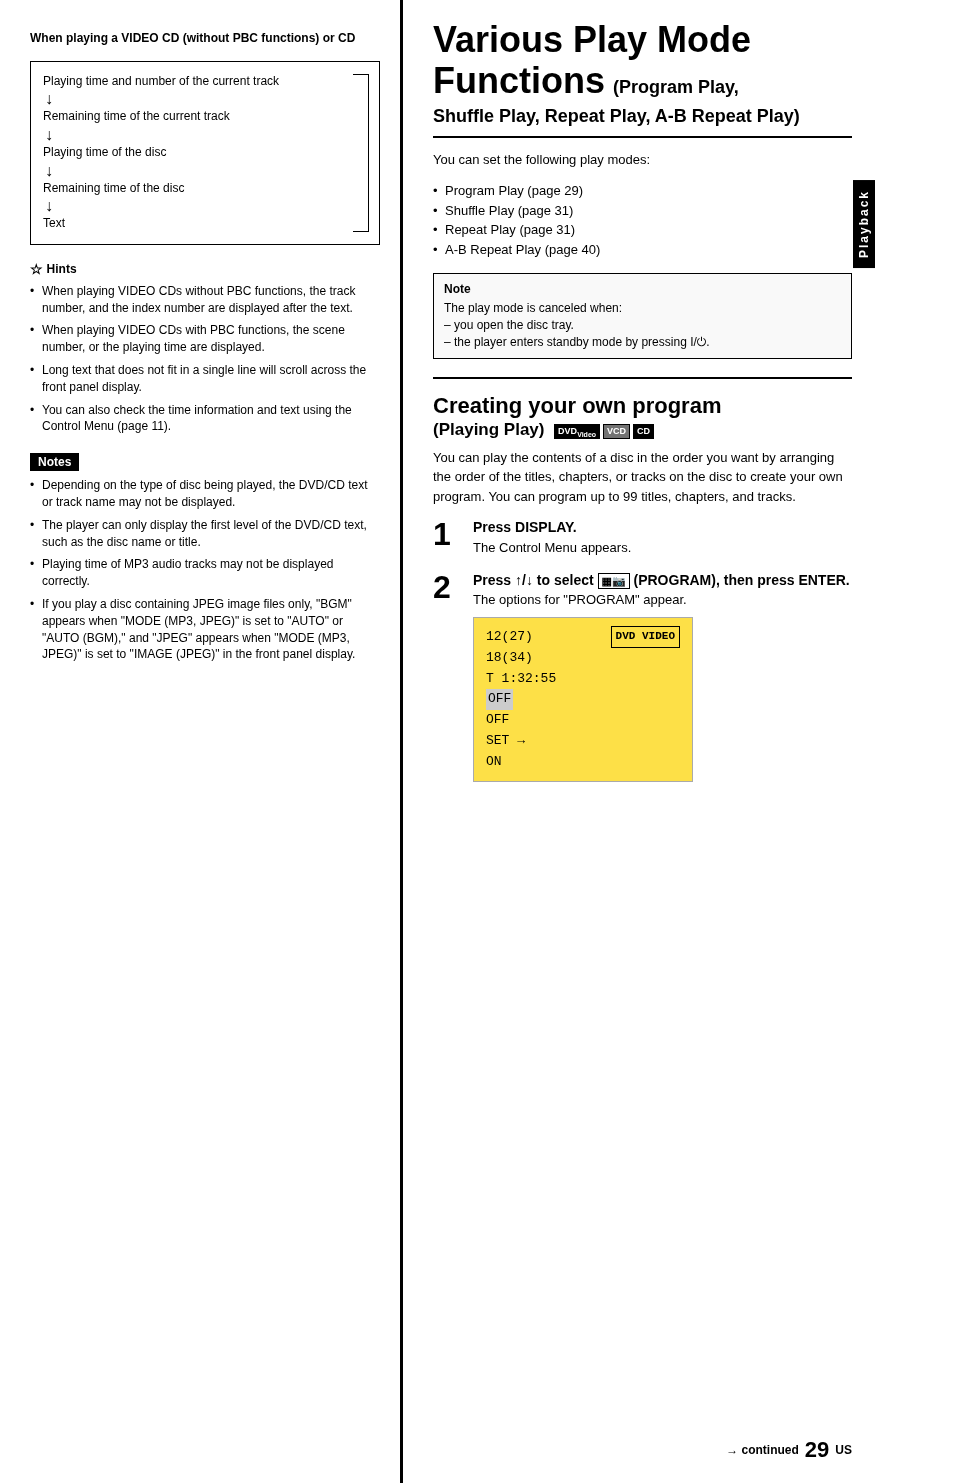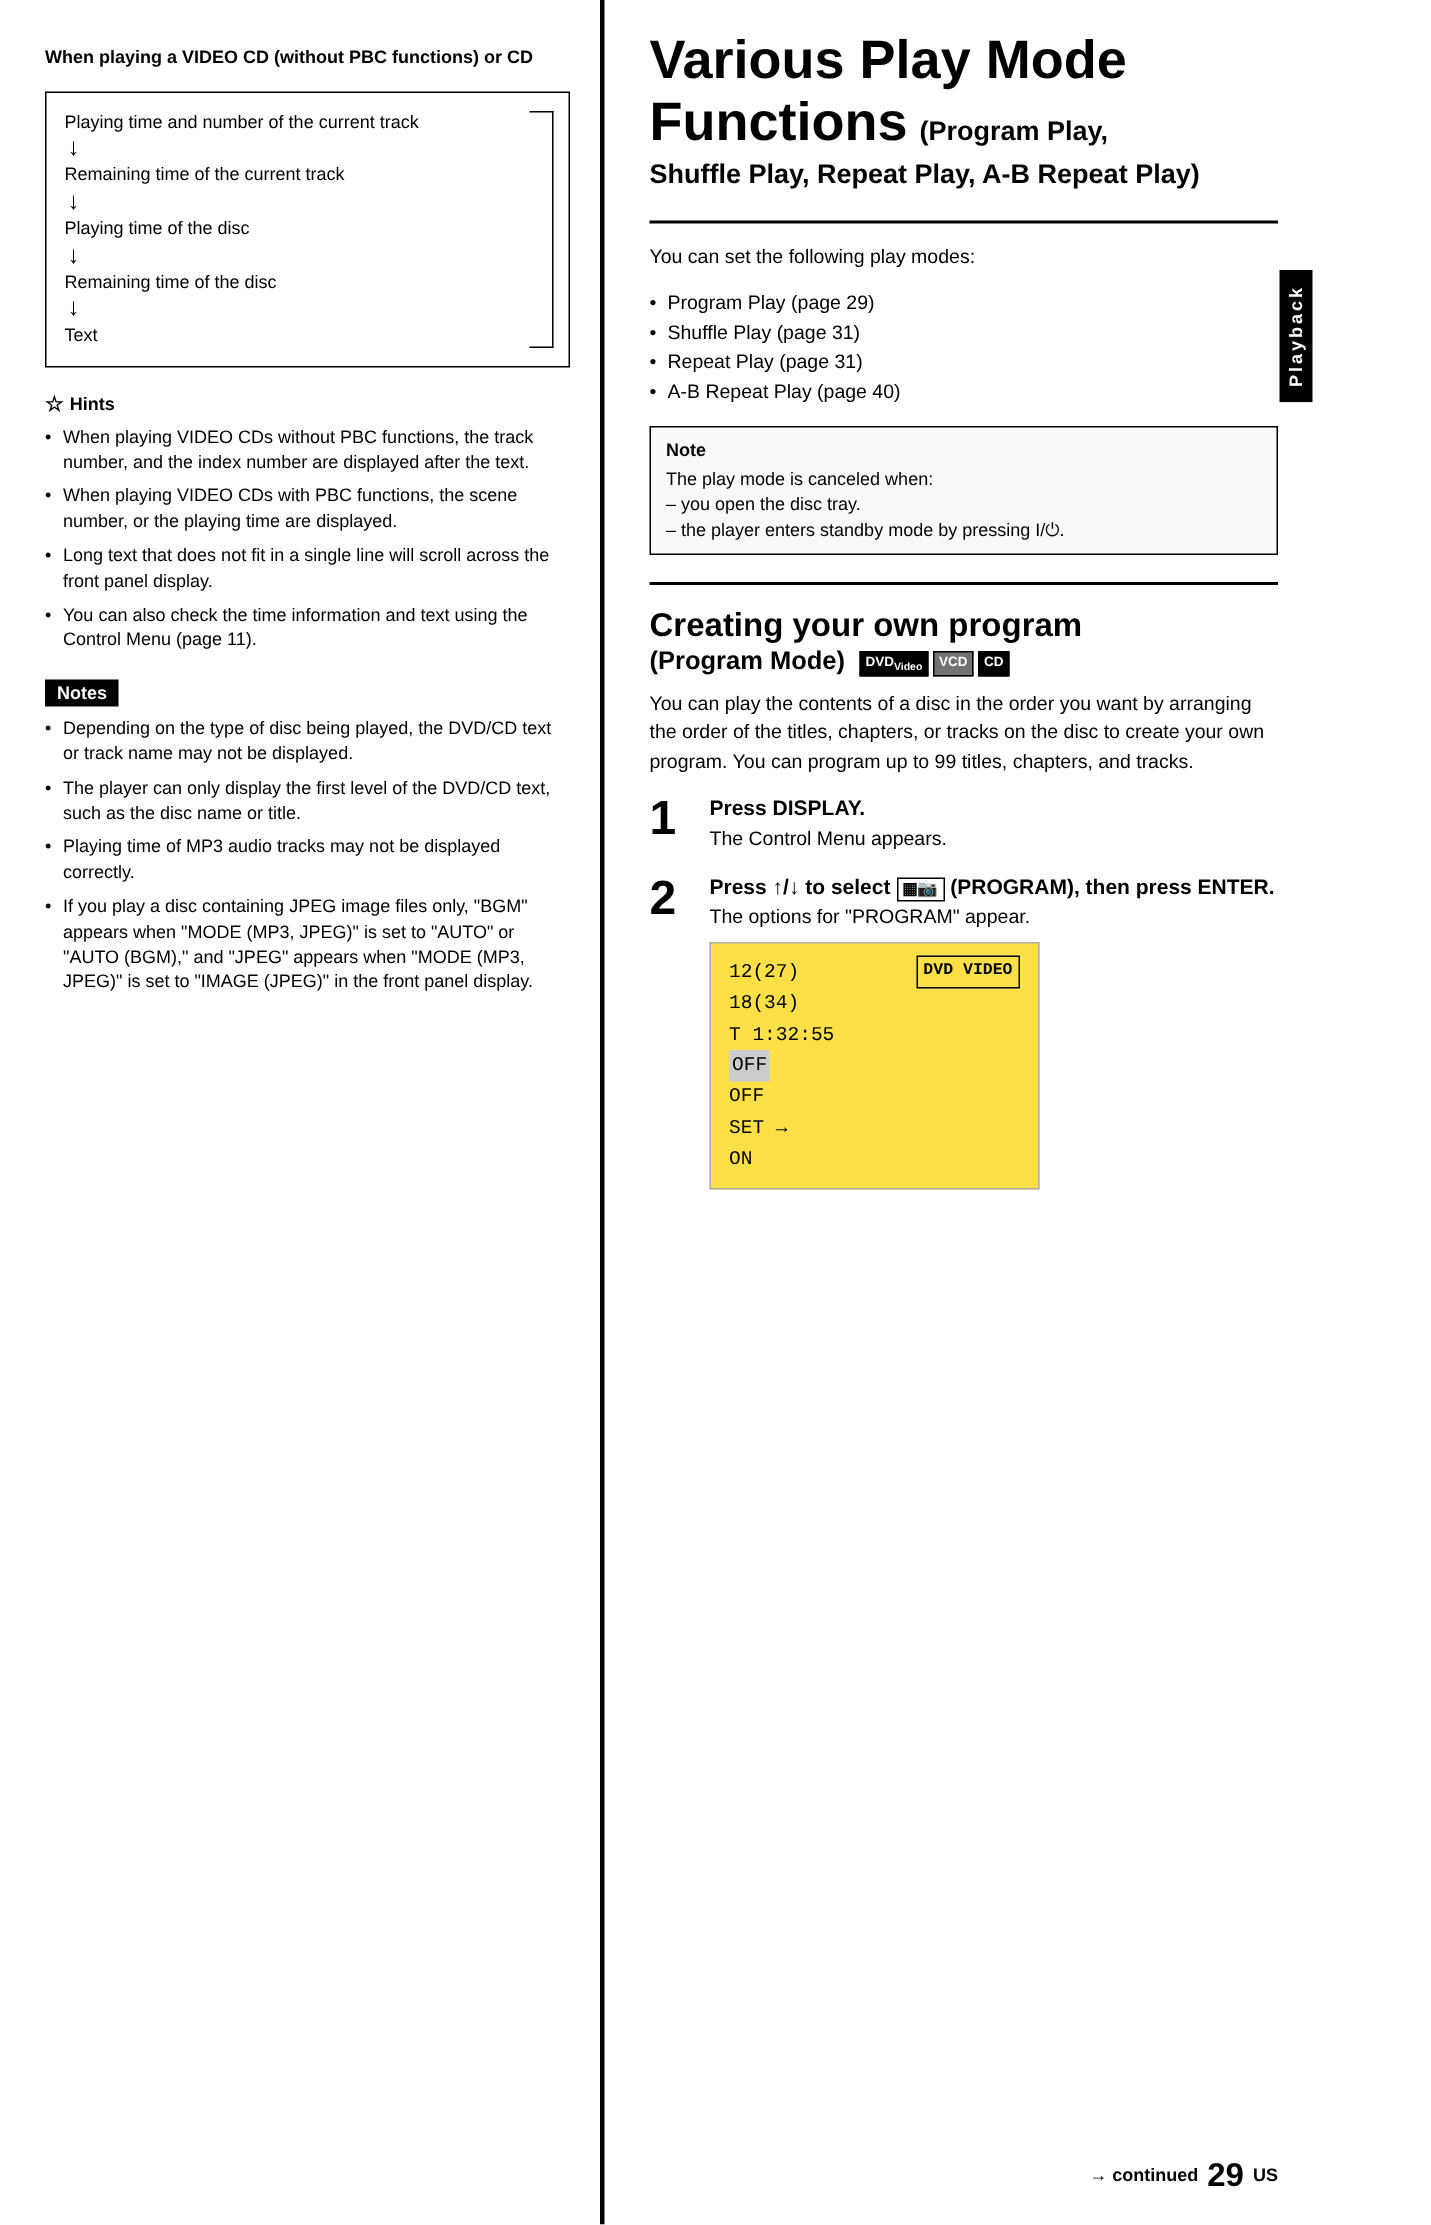--- a/index.html
+++ b/index.html
@@ -405,21 +405,21 @@
     <div class="playback-tab">Playback</div>
 
     <div>
       <div style="font-size:36px; font-weight:bold; line-height:1.1;">
         <span>Various Play Mode</span>
       </div>
       <div style="display:flex; align-items:baseline; gap:8px; margin-bottom:4px;">
         <span style="font-size:36px; font-weight:bold;">Functions</span>
         <span style="font-size:18px; font-weight:bold;">(Program Play,</span>
       </div>
-      <div style="font-size:18px; font-weight:bold; margin-bottom:12px; border-bottom:2px solid #000; padding-bottom:20px;">Shuffle Play, Repeat Play, A-B Repeat Play)</div>
+      <div style="font-size:18px; font-weight:bold; margin-bottom:12px; border-bottom:2px solid #000; padding-bottom:9px;">Shuffle Play, Repeat Play, A-B Repeat Play)</div>
     </div>
 
     <p class="intro-text">You can set the following play modes:</p>
     <ul class="bullet-list">
       <li>Program Play (page 29)</li>
       <li>Shuffle Play (page 31)</li>
       <li>Repeat Play (page 31)</li>
       <li>A-B Repeat Play (page 40)</li>
     </ul>
 
@@ -429,21 +429,21 @@
       <div class="note-right-text">– you open the disc tray.</div>
       <div class="note-right-text">– the player enters standby mode by pressing I/⏻.</div>
     </div>
 
     <hr class="h-divider">
 
     <div>
       <div style="margin-bottom:8px;">
         <span class="section-title-medium">Creating your own program</span>
         <br>
-        <span class="section-title-sub">(Program Mode)</span>
+        <span class="section-title-sub">(Playing Play)</span>
         <span class="format-badges">
           <span class="badge badge-dvd">DVD<sub style="font-size:7px;">Video</sub></span>
           <span class="badge badge-vcd">VCD</span>
           <span class="badge badge-cd">CD</span>
         </span>
       </div>
 
       <p class="intro-text">You can play the contents of a disc in the order you want by arranging the order of the titles, chapters, or tracks on the disc to create your own program. You can program up to 99 titles, chapters, and tracks.</p>
 
       <div class="step">

